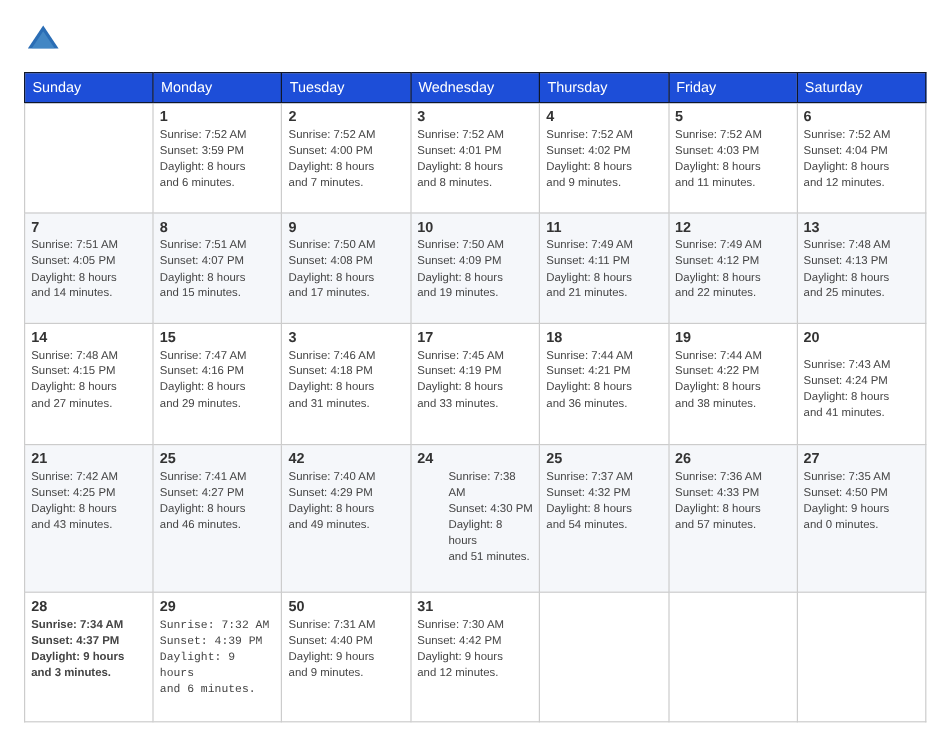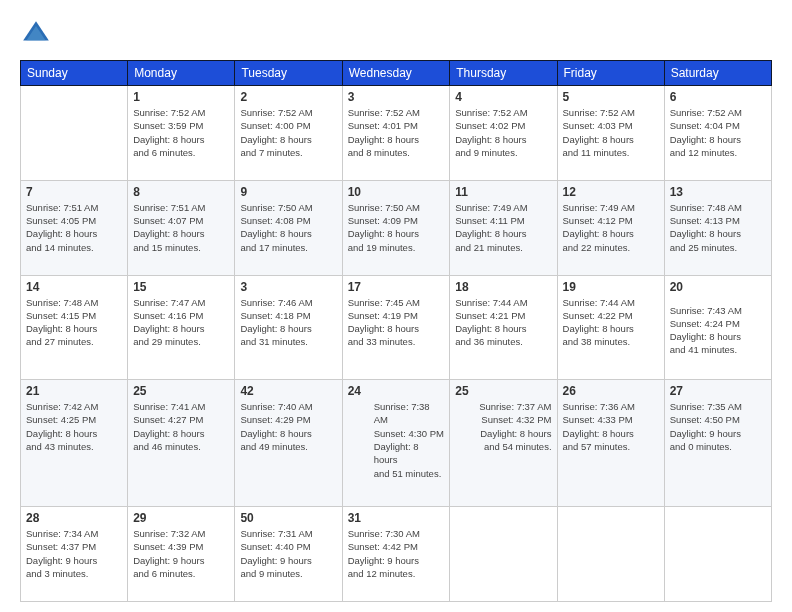--- a/index.html
+++ b/index.html
@@ -309,21 +309,21 @@
           </td>
           <td>
             <span class="day-number">24</span>
             <div class="day-info" style="white-space: pre-line; margin-left: 26px;">Sunrise: 7:38 AM
 Sunset: 4:30 PM
 Daylight: 8 hours
 and 51 minutes.</div>
           </td>
           <td>
             <span class="day-number">25</span>
-            <div class="day-info" style="white-space: pre-line; text-align: right;">Sunrise: 7:37 AM
+            <div class="day-info" style="white-space: pre-line;">Sunrise: 7:37 AM
 Sunset: 4:32 PM
 Daylight: 8 hours
 and 54 minutes.</div>
           </td>
           <td>
             <span class="day-number">26</span>
             <div class="day-info" style="white-space: pre-line;">Sunrise: 7:36 AM
 Sunset: 4:33 PM
 Daylight: 8 hours
 and 57 minutes.</div>
@@ -332,28 +332,28 @@
             <span class="day-number">27</span>
             <div class="day-info" style="white-space: pre-line;">Sunrise: 7:35 AM
 Sunset: 4:50 PM
 Daylight: 9 hours
 and 0 minutes.</div>
           </td>
         </tr>
         <tr>
           <td>
             <span class="day-number">28</span>
-            <div class="day-info" style="white-space: pre-line;">Sunrise: 7:34 AM
+            <div class="day-info" style="white-space: pre-line; font-weight: bold;">Sunrise: 7:34 AM
 Sunset: 4:37 PM
 Daylight: 9 hours
 and 3 minutes.</div>
           </td>
           <td>
             <span class="day-number">29</span>
-            <div class="day-info" style="white-space: pre-line;">Sunrise: 7:32 AM
+            <div class="day-info" style="white-space: pre-line; font-family: Liberation Mono, monospace;">Sunrise: 7:32 AM
 Sunset: 4:39 PM
 Daylight: 9 hours
 and 6 minutes.</div>
           </td>
           <td>
             <span class="day-number">50</span>
             <div class="day-info" style="white-space: pre-line;">Sunrise: 7:31 AM
 Sunset: 4:40 PM
 Daylight: 9 hours
 and 9 minutes.</div>

